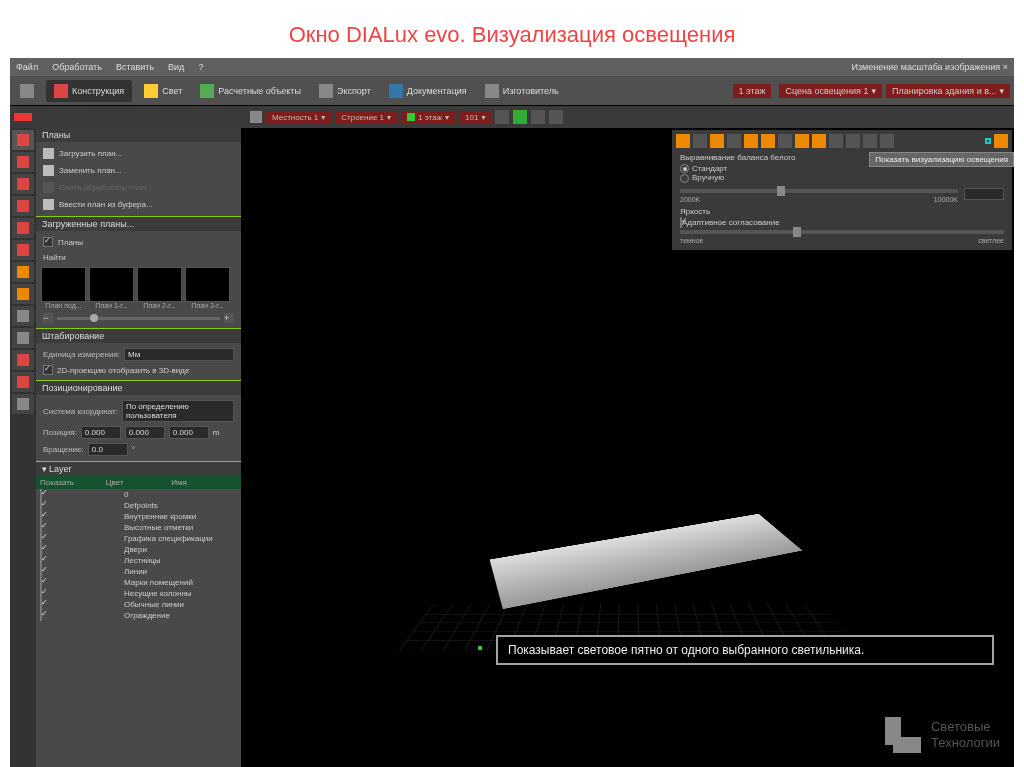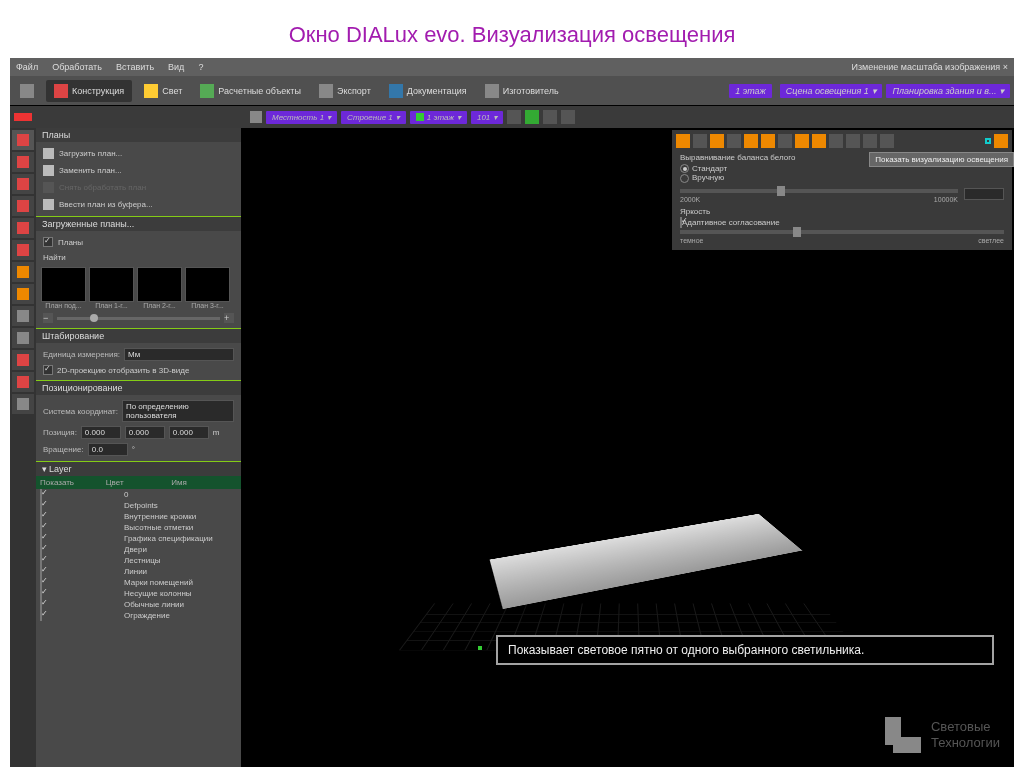--- a/index.html
+++ b/index.html
@@ -1,38 +1,38 @@
 <!DOCTYPE html>
 <html><head>
 <meta charset="utf-8">
 <style>
   * { margin: 0; padding: 0; box-sizing: border-box; }
   body { font-family: Arial, sans-serif; background: #fff; width: 1024px; height: 767px; overflow: hidden; position: relative; }
   
-  .slide-title { text-align: center; font-size: 22px; color: #a21caf; padding: 22px 0 10px; font-weight: normal; }
+  .slide-title { text-align: center; font-size: 22px; color: #ef4444; padding: 22px 0 10px; font-weight: normal; }
   
   .app-window { margin: 0 10px; background: #1a1a1a; font-size: 9px; color: #ccc; position: relative; height: 764px; }
   
   .menubar { background: #606060; height: 18px; display: flex; align-items: center; padding: 0 6px; gap: 14px; font-size: 9px; color: #ddd; }
   .menubar span:last-child { margin-left: auto; }
   
   .ribbon { background: #505050; height: 30px; display: flex; align-items: center; padding: 0 4px; gap: 6px; border-bottom: 1px solid #000; }
   .ribbon-item { display: flex; align-items: center; gap: 4px; padding: 0 6px; }
   .ribbon-item .ico { width: 14px; height: 14px; display: inline-block; }
   .ico-red { background: #d44; }
   .ico-yellow { background: #fc3; }
   .ico-green { background: #5a5; }
   .ico-gray { background: #888; }
   .ico-blue { background: #37a; }
   .ico-orange { background: #e80; }
   .ribbon-text { font-size: 9px; color: #ddd; }
   .active-tab { background: #333; border-radius: 2px; padding: 4px 8px; }
   
   .context-bar { background: #3a3a3a; height: 22px; display: flex; align-items: center; padding: 0 4px; gap: 4px; font-size: 8px; color: #bbb; }
-  .context-pill { background: #6d28d9; padding: 2px 6px; border-radius: 1px; display: flex; align-items: center; gap: 3px; font-style: italic; }
+  .context-pill { background: #7f1d1d; padding: 2px 6px; border-radius: 1px; display: flex; align-items: center; gap: 3px; }
   .context-right { margin-left: auto; display: flex; align-items: center; gap: 4px; }
   
   .main-layout { display: flex; height: calc(100% - 92px); }
   
   .left-rail { width: 26px; background: #333; display: flex; flex-direction: column; gap: 2px; padding-top: 2px; }
   .rail-btn { width: 22px; height: 20px; background: #444; margin: 0 2px; display: flex; align-items: center; justify-content: center; }
   .rail-btn.active { background: #555; }
   .rail-ico { width: 12px; height: 12px; }
   
   .side-panel { width: 205px; background: #494949; display: flex; flex-direction: column; overflow: hidden; }

